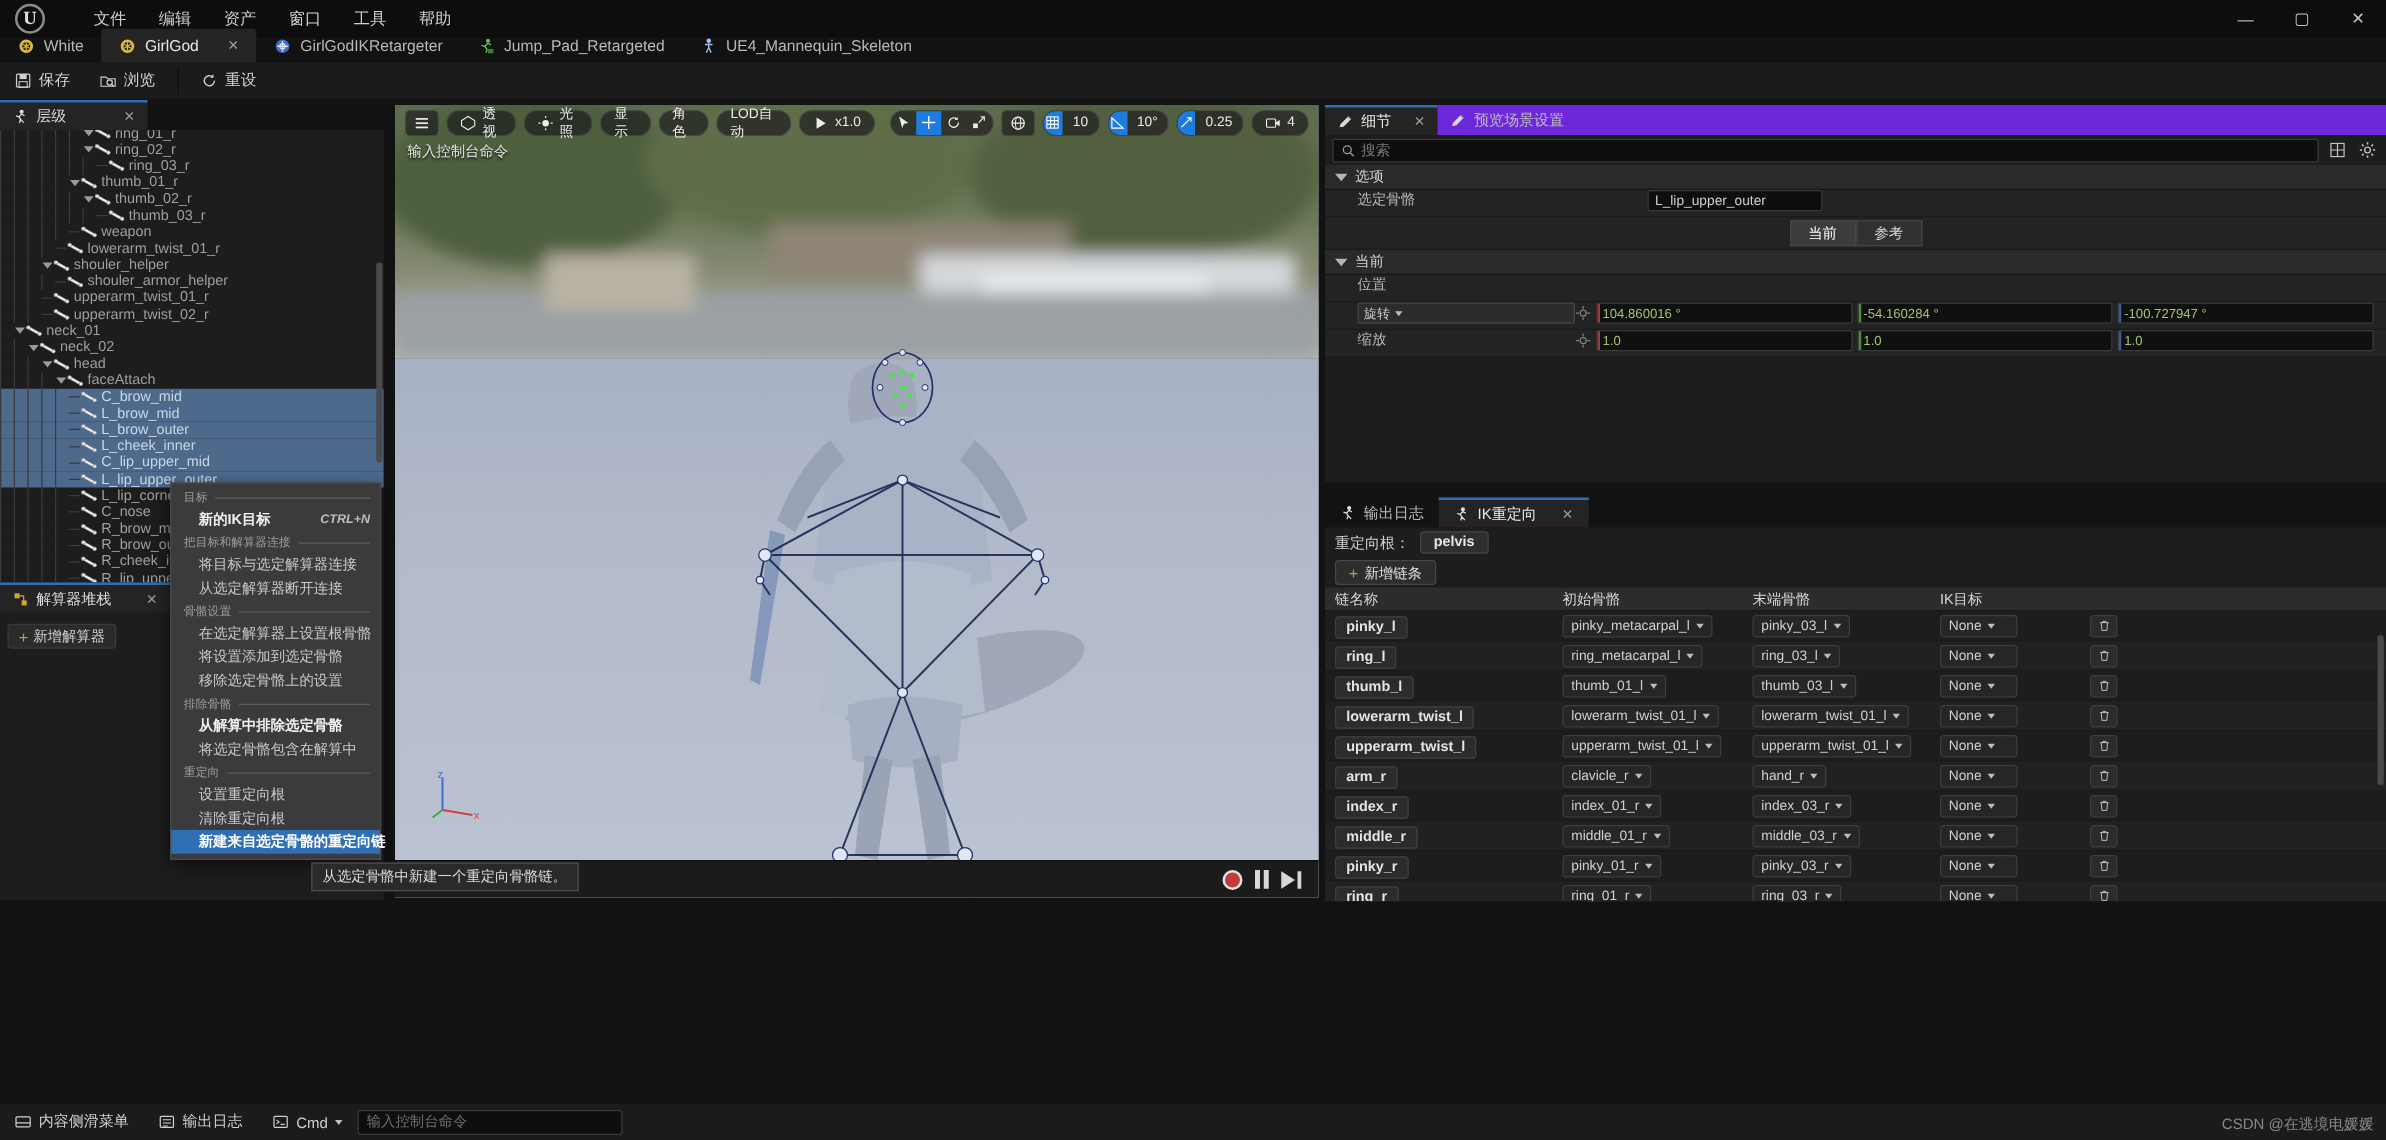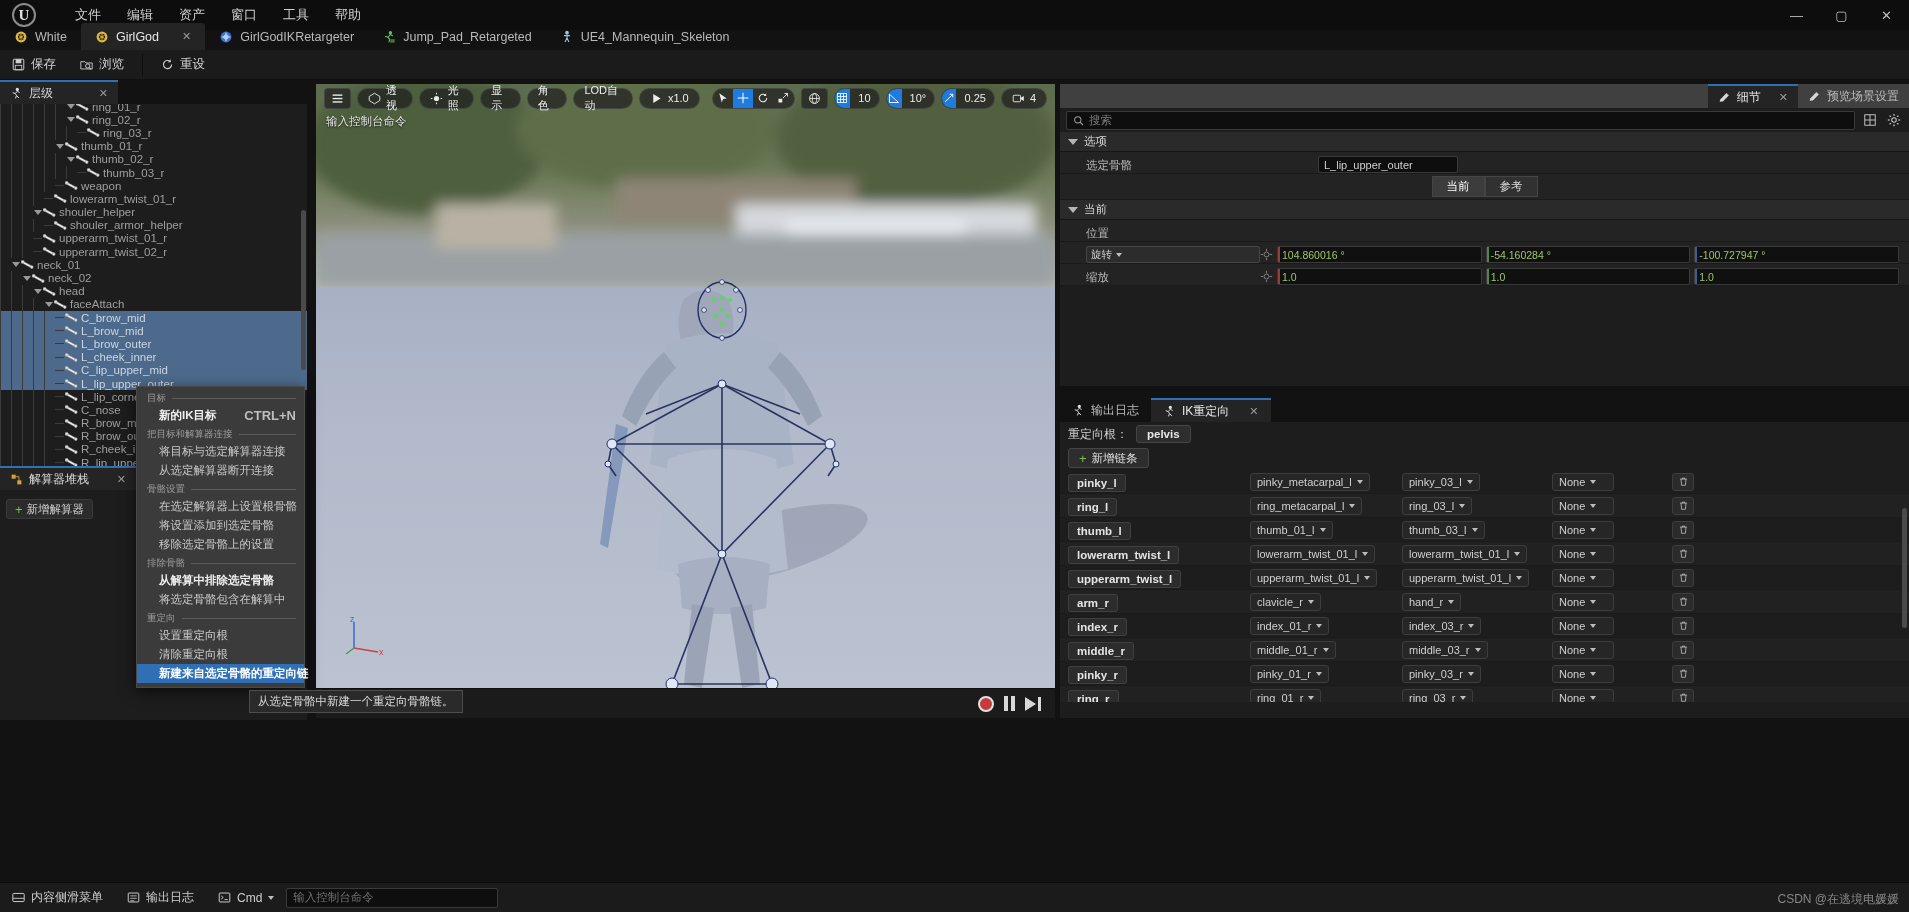--- a/index.html
+++ b/index.html
@@ -118,21 +118,21 @@
   .ctx-sec{
     display:flex;align-items:center;gap:6px;padding:3px 8px 1px 10px;
     font-size:9.5px;color:#9d9d9d;
   }
   .ctx-sec .line{flex:1;height:1px;background:#5c5c5c;}
   .ctx-item{
     padding:2px 8px 2px 22px;color:#c9c9c9;display:flex;align-items:center;
     white-space:nowrap;font-size:11.5px;
   }
   .ctx-item.bold{color:#f0f0f0;font-weight:bold;}
-  .ctx-item .short{margin-left:auto;font-size:13px;color:#bdbdbd;padding-left:14px;}
+  .ctx-item .short{margin-left:auto;font-size:10px;color:#bdbdbd;padding-left:14px;font-style:italic;}
   .ctx-item.hl{background:#2f6fb5;color:#ffffff;font-weight:bold;}
 
   
   .tooltip{
     position:absolute;left:249px;top:690px;background:#2a2a2a;border:1px solid #4d4d4d;
     padding:3px 8px;font-size:11.5px;color:#dcdcdc;z-index:45;white-space:nowrap;
   }
 
   
   .viewport{
@@ -181,41 +181,41 @@
   }
   .recdot{width:16px;height:16px;border-radius:50%;background:#c43b3b;border:2px solid #e2e2e2;}
   .pausebar{display:flex;gap:3px;}
   .pausebar i{display:block;width:4px;height:15px;background:#d8d8d8;}
   .playico{width:0;height:0;border-left:11px solid #d8d8d8;border-top:7px solid transparent;border-bottom:7px solid transparent;}
 
   
   .right-top{
     position:absolute;left:1060px;top:84px;width:849px;height:302px;background:#1d1d1d;
   }
-  .rt-tabrow{height:24px;background:#404040;display:flex;align-items:flex-end;justify-content:flex-end;}
+  .rt-tabrow{height:24px;background:#6d28d9;display:flex;align-items:flex-end;}
   .rt-tab{
     height:24px;display:flex;align-items:center;gap:6px;padding:0 10px;font-size:12px;color:#bcbcbc;
   }
   .rt-tab.active{background:#242424;color:#e8e8e8;border-top:2px solid #2f6fb5;}
   .rt-tab .closex{margin-left:12px;font-size:11px;color:#9a9a9a;}
   .searchrow{
     height:24px;display:flex;align-items:center;gap:6px;padding:0 6px;background:#1d1d1d;
   }
   .searchbox{
     flex:1;height:19px;background:#0e0e0e;border:1px solid #3a3a3a;border-radius:2px;
     display:flex;align-items:center;gap:5px;padding:0 6px;font-size:11.5px;color:#7b7b7b;
   }
   .sq-btn{width:18px;height:18px;display:flex;align-items:center;justify-content:center;}
   .cat-row{
     height:20px;background:#2a2a2a;display:flex;align-items:center;gap:6px;padding-left:8px;
     font-size:11.5px;color:#d5d5d5;border-bottom:1px solid #161616;
   }
   .tri{width:0;height:0;border-left:5px solid transparent;border-right:5px solid transparent;border-top:6px solid #b5b5b5;}
   .prop-row{
-    height:22px;display:flex;align-items:flex-end;border-bottom:1px solid #1a1a1a;background:#232323;
+    height:22px;display:flex;align-items:flex-start;border-bottom:1px solid #1a1a1a;background:#232323;
   }
   .prop-label{width:200px;padding-left:26px;font-size:11.5px;color:#b8b8b8;}
   .prop-val{flex:1;display:flex;align-items:center;gap:4px;padding-right:10px;}
   .val-box{
     height:17px;background:#0e0e0e;border:1px solid #3a3a3a;border-radius:2px;
     font-size:11px;color:#9fc46a;display:flex;align-items:center;padding:0 5px;
   }
   .val-box.plain{color:#cfcfcf;}
   .num-box{
     flex:1;height:17px;background:#101010;border:1px solid #3a3a3a;border-radius:2px;
@@ -1342,20 +1342,26 @@
     <div class="rootrow">
       <span>重定向根：</span>
       <span class="root-pill">pelvis</span>
     </div>
     <div>
       <div class="addchain">
         <span class="plus">+</span>
         <span>新增链条</span>
       </div>
     </div>
+    <div class="chain-head" id="chainhead">
+        <div class="c1">链名称</div>
+        <div class="c2">初始骨骼</div>
+        <div class="c3">末端骨骼</div>
+        <div class="c4">IK目标</div>
+      </div>
     <div id="chainbody" style="overflow:hidden;height:232px">
         <div class="chain-row">
           <div class="c1"><span class="name-pill">pinky_l</span></div>
           <div class="c2"><span class="cell-dd">
               <span>pinky_metacarpal_l</span>
               <span class="chev"></span>
             </span></div>
           <div class="c3"><span class="cell-dd">
               <span>pinky_03_l</span>
               <span class="chev"></span>

